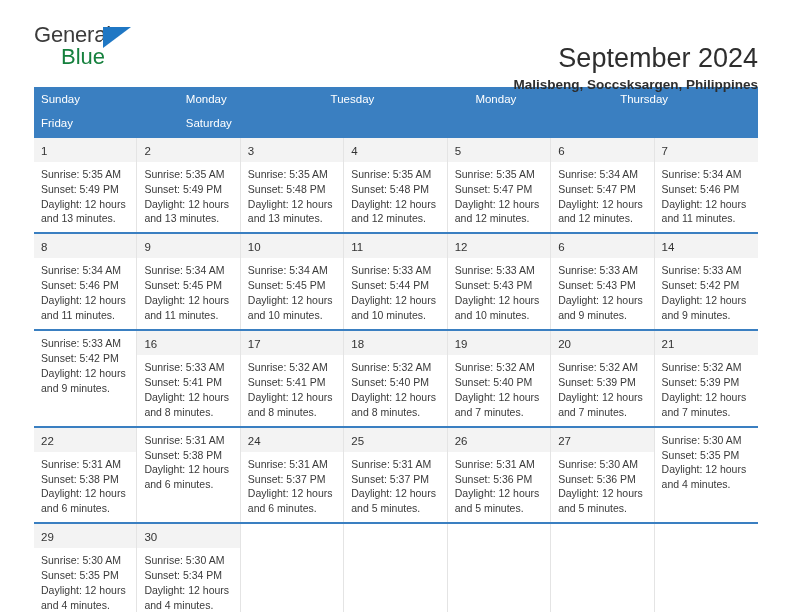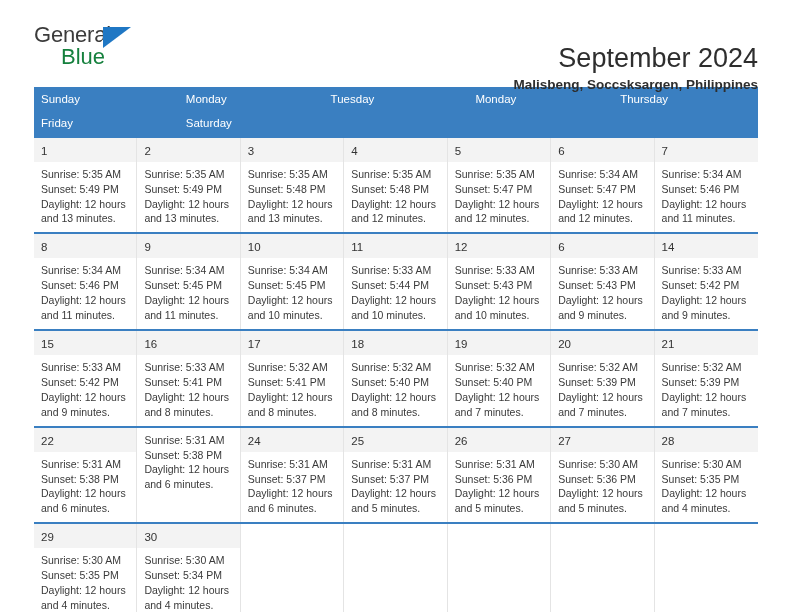--- a/index.html
+++ b/index.html
@@ -255,21 +255,20 @@
             <div class="daynum-band"><span class="daynum">14</span></div>
             <div class="day-info">
               <div>Sunrise: 5:33 AM</div>
               <div>Sunset: 5:42 PM</div>
               <div class="daylight-wrap">Daylight: 12 hours and 9 minutes.</div>
             </div>
           </div>
         </div>
         <div class="week-row">
           <div class="day-cell">
-            <div class="daynum-band"><span class="daynum">15</span></div>
             <div class="day-info">
               <div>Sunrise: 5:33 AM</div>
               <div>Sunset: 5:42 PM</div>
               <div class="daylight-wrap">Daylight: 12 hours and 9 minutes.</div>
             </div>
           </div>
           <div class="day-cell">
             <div class="daynum-band"><span class="daynum">16</span></div>
             <div class="day-info">
               <div>Sunrise: 5:33 AM</div>
@@ -360,21 +359,20 @@
           </div>
           <div class="day-cell">
             <div class="daynum-band"><span class="daynum">27</span></div>
             <div class="day-info">
               <div>Sunrise: 5:30 AM</div>
               <div>Sunset: 5:36 PM</div>
               <div class="daylight-wrap">Daylight: 12 hours and 5 minutes.</div>
             </div>
           </div>
           <div class="day-cell">
-            <div class="daynum-band"><span class="daynum">28</span></div>
             <div class="day-info">
               <div>Sunrise: 5:30 AM</div>
               <div>Sunset: 5:35 PM</div>
               <div class="daylight-wrap">Daylight: 12 hours and 4 minutes.</div>
             </div>
           </div>
         </div>
         <div class="week-row last">
           <div class="day-cell">
             <div class="daynum-band"><span class="daynum">29</span></div>

